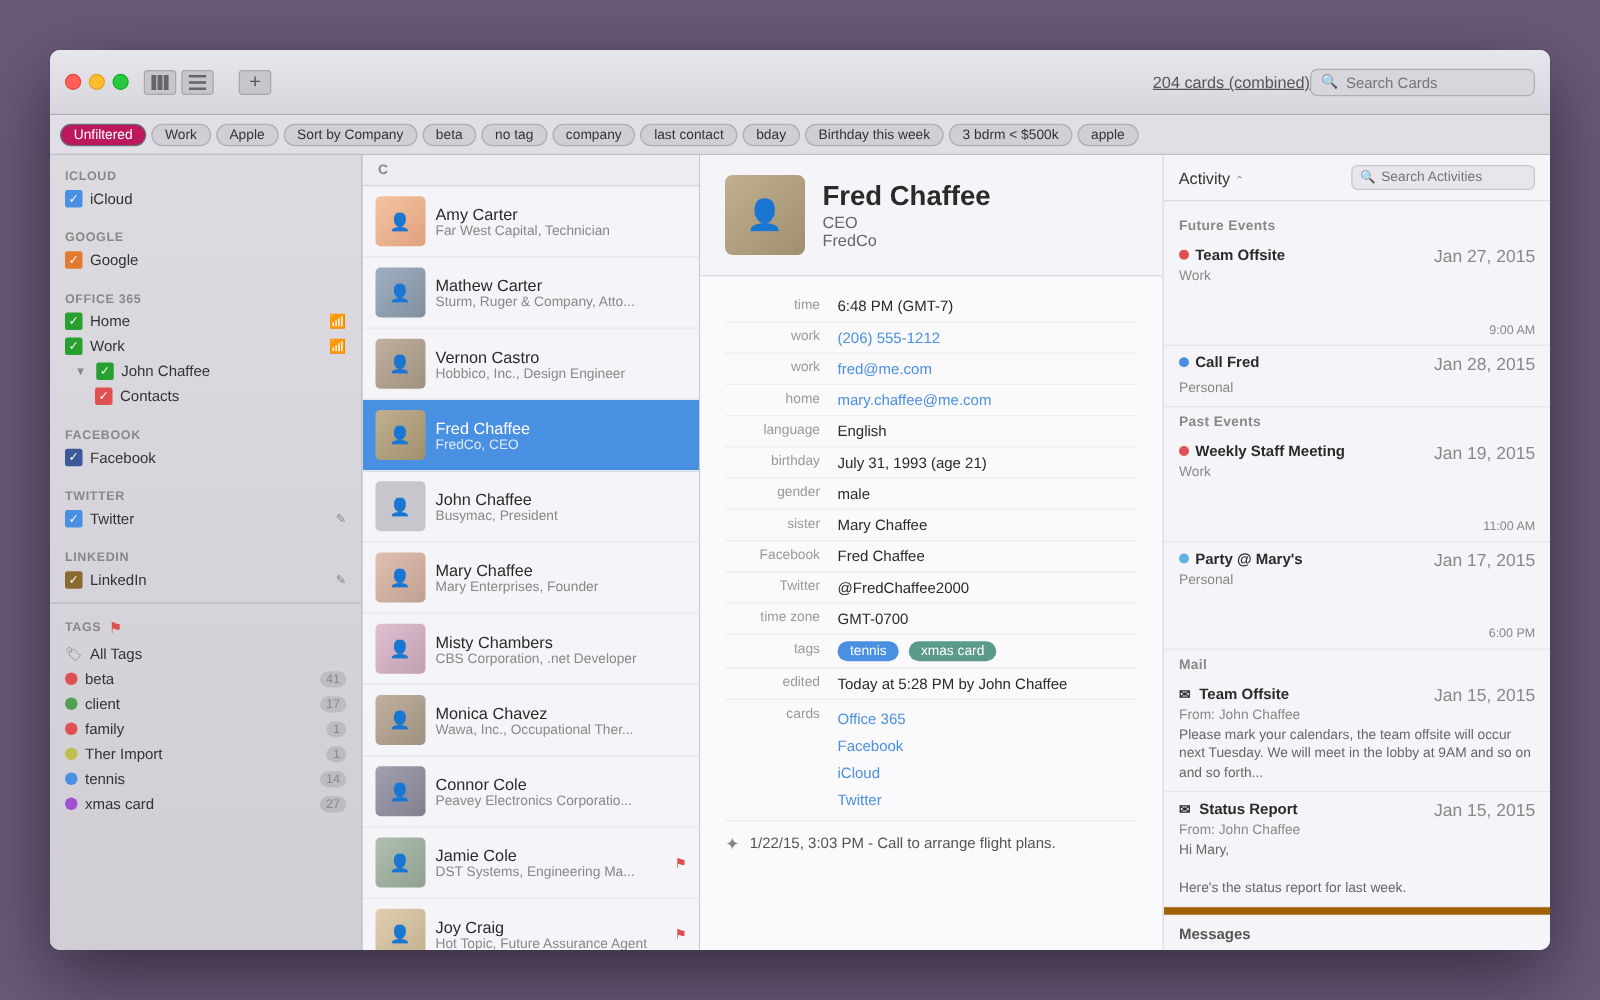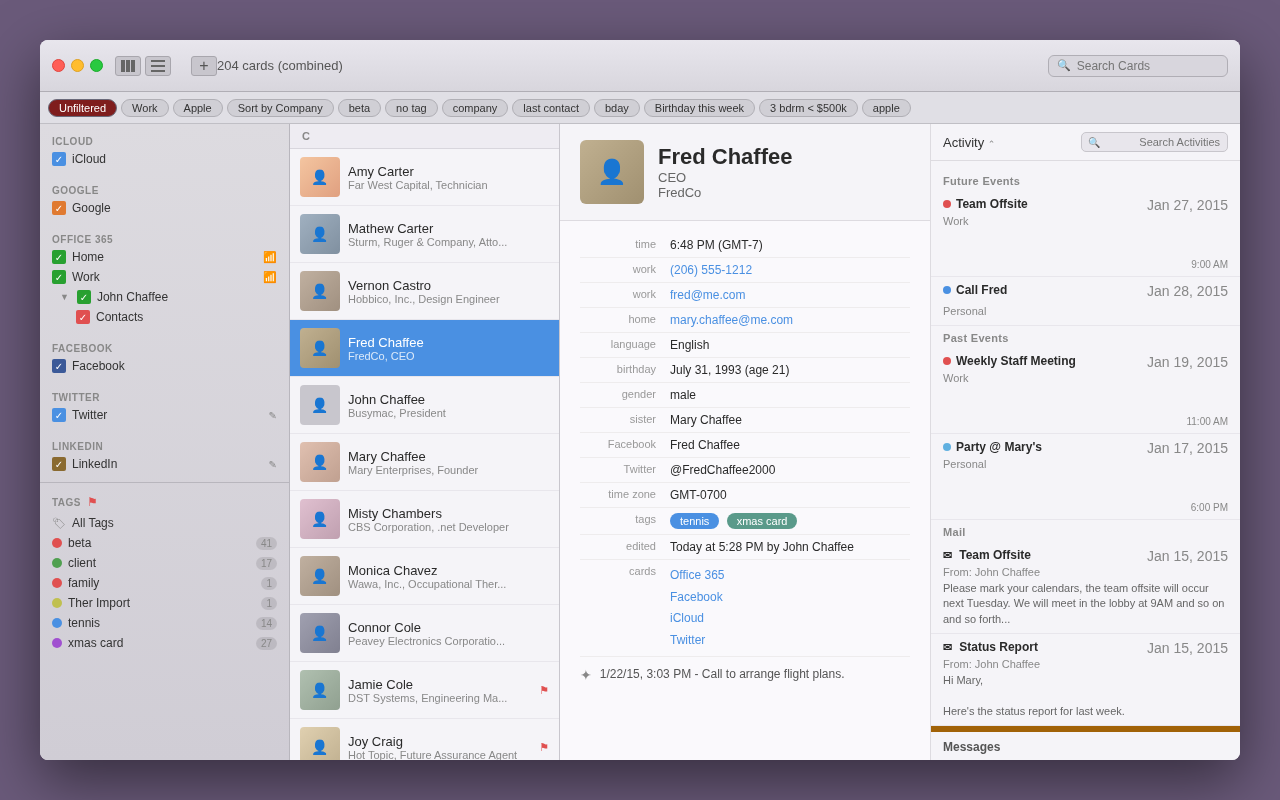--- a/index.html
+++ b/index.html
@@ -60,24 +60,25 @@
       border-radius: 3px;
       display: flex;
       align-items: center;
       justify-content: center;
       cursor: pointer;
       font-size: 10px;
       color: #555;
     }
     .titlebar-title {
       flex: 1;
-      text-align: left;
+      text-align: right;
       font-size: 13px;
       color: #555;
       font-weight: 500;
+      text-decoration: underline;
     }
     .titlebar-add {
       width: 26px;
       height: 20px;
       background: #c8c6cd;
       border: 1px solid #a8a6ad;
       border-radius: 3px;
       display: flex;
       align-items: center;
       justify-content: center;
@@ -122,21 +123,21 @@
       padding: 2px 10px;
       border-radius: 10px;
       font-size: 11px;
       cursor: pointer;
       white-space: nowrap;
       border: 1px solid #b0afb5;
       background: #d0cfd5;
       color: #333;
     }
     .filter-tag.active {
-      background: #7f1d1d;
+      background: #be185d;
       color: white;
       border-color: #6a6a7a;
     }
 
     
     .content {
       display: flex;
       flex: 1;
       overflow: hidden;
     }
@@ -421,21 +422,20 @@
       gap: 4px;
       flex: 1;
     }
     .activity-search input {
       border: none;
       background: transparent;
       font-size: 11px;
       color: #333;
       outline: none;
       width: 100%;
-      text-align: right;
     }
     .activity-body {
       flex: 1;
       overflow-y: auto;
       padding: 8px 0;
     }
     .activity-section-title {
       font-size: 11px;
       font-weight: 700;
       color: #888;

